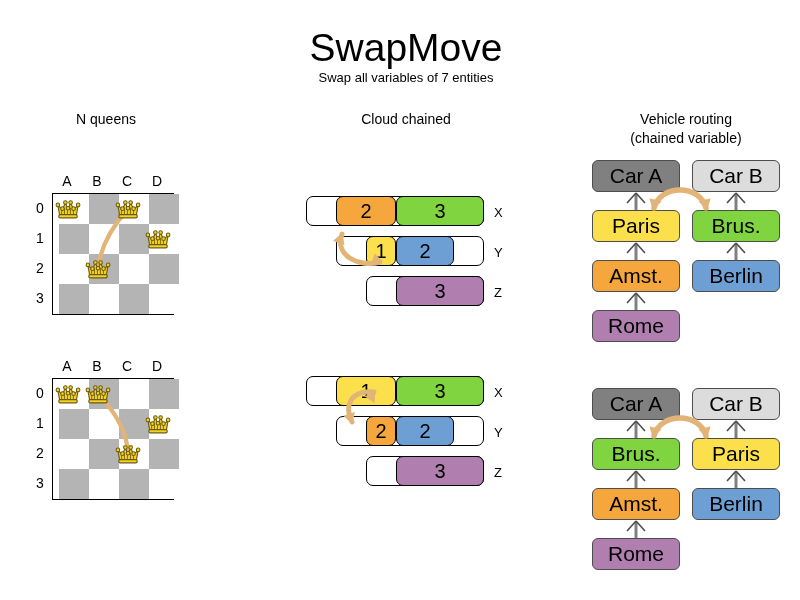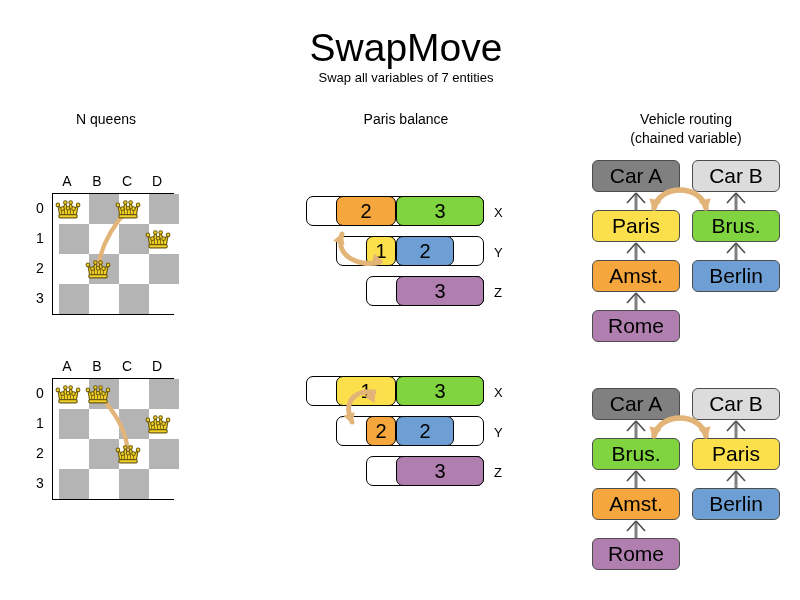--- a/index.html
+++ b/index.html
@@ -61,21 +61,21 @@
 
   .swoosh{position:absolute;}
 </style>
 </head>
 <body>
 
 <div class="abs" id="title">SwapMove</div>
 <div class="abs" id="subtitle">Swap all variables of 7 entities</div>
 
 <div class="abs section-head" id="head-nqueens">N queens</div>
-<div class="abs section-head" id="head-cloud">Paris balance</div>
+<div class="abs section-head" id="head-cloud">Cloud chained</div>
 <div class="abs section-head" id="head-vrp">
   <div>Vehicle routing</div>
   <div>(chained variable)</div>
 </div>
 
 <div class="abs" id="nq-before" style="left:46px;top:193px;">
     <div class="board" style="position: relative;">
       <div class="abs board-cell cell-light" style="left: 0px; top: 0px;"></div>
       <div class="abs board-cell cell-dark" style="left: 30px; top: 0px;"></div>
       <div class="abs board-cell cell-light" style="left: 60px; top: 0px;"></div>

